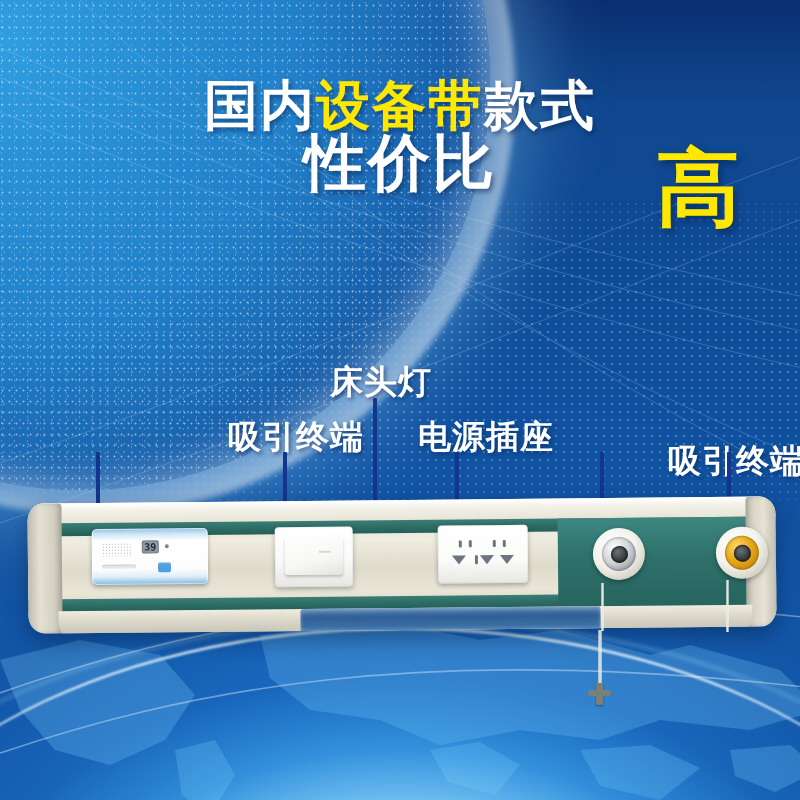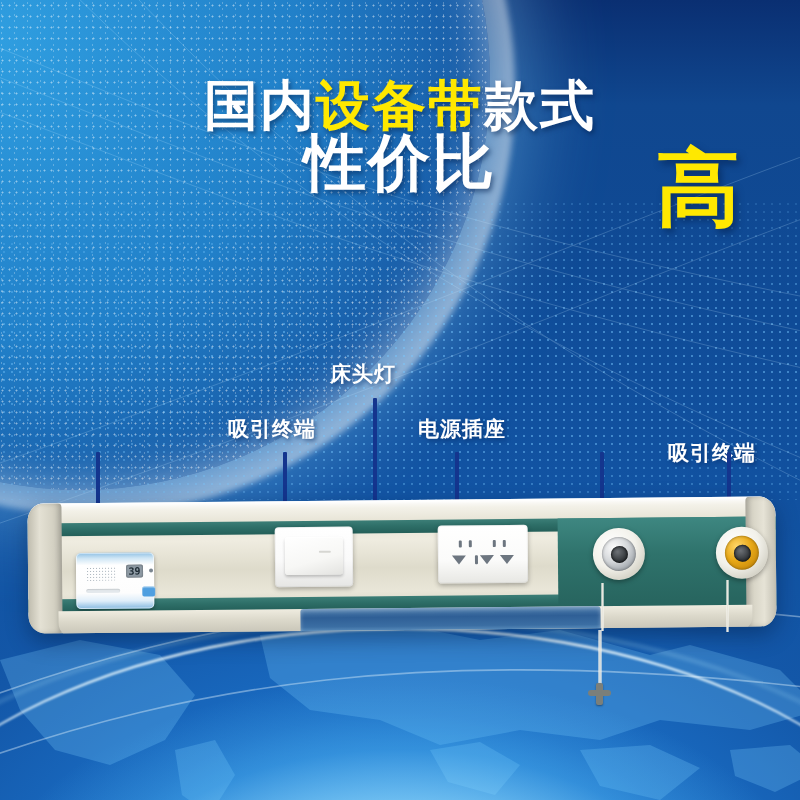--- a/index.html
+++ b/index.html
@@ -81,21 +81,21 @@
   .hl2{font-size:62px;}
   .w{color:#ffffff;text-shadow:2px 3px 5px rgba(4,32,78,.55);}
   .y{color:#FFE800;text-shadow:2px 3px 5px rgba(4,32,78,.55);}
   .hl-gao{
     position:absolute;right:60px;top:146px;font-size:84px;font-weight:bold;color:#FFE800;
     text-shadow:3px 4px 7px rgba(4,32,78,.6);line-height:1;
   }
 
   
   .callout-label{
-    position:absolute;font-size:21px;font-weight:bold;color:#ffffff;white-space:nowrap;
+    position:absolute;font-size:33px;font-weight:bold;color:#ffffff;white-space:nowrap;
     text-shadow:2px 2px 4px rgba(6,40,96,.65);letter-spacing:1px;
   }
   .leader{position:absolute;background:#14358E;width:4px;border-radius:1px;}
 
   
   .panel{
     position:absolute;left:28px;top:500px;width:748px;height:130px;
     transform:rotate(-0.55deg);
   }
   .panel-body{
@@ -130,24 +130,23 @@
   .diffuser{
     position:absolute;left:272px;width:300px;top:108px;height:26px;
     background:linear-gradient(180deg,#4f7fae 0%,#2f5f96 35%,#3b6ea3 70%,#6fa2cd 100%);
     box-shadow:inset 0 2px 4px rgba(255,255,255,.35);
     border-radius:3px;
   }
 
   
   .dev{position:absolute;}
   .intercom{
-    left:48px;top:26px;width:78px;height:56px;border-radius:5px;
+    left:64px;top:26px;width:116px;height:56px;border-radius:5px;
     background:linear-gradient(180deg,#8fc0e4 0%,#cfe6f5 10%,#ffffff 22%,#fdfdfd 72%,#dfeefa 86%,#85b9e0 100%);
     box-shadow:0 2px 4px rgba(0,0,0,.32), inset 0 0 0 1px rgba(255,255,255,.6);
-    margin-top:24px;
   }
   .ic-grille{
     position:absolute;left:10px;top:14px;width:30px;height:14px;
     background-image:radial-gradient(circle, #9aa6b0 .7px, rgba(0,0,0,0) .9px);
     background-size:3px 3px;opacity:.85;border-radius:2px;
   }
   .ic-disp{
     position:absolute;left:50px;top:12px;width:17px;height:13px;border-radius:2px;
     background:#8e9aa4;color:#1d2a33;font-size:10px;font-weight:bold;line-height:13px;text-align:center;
     font-family:"DejaVu Sans Mono",monospace;box-shadow:inset 0 0 2px rgba(0,0,0,.5);

